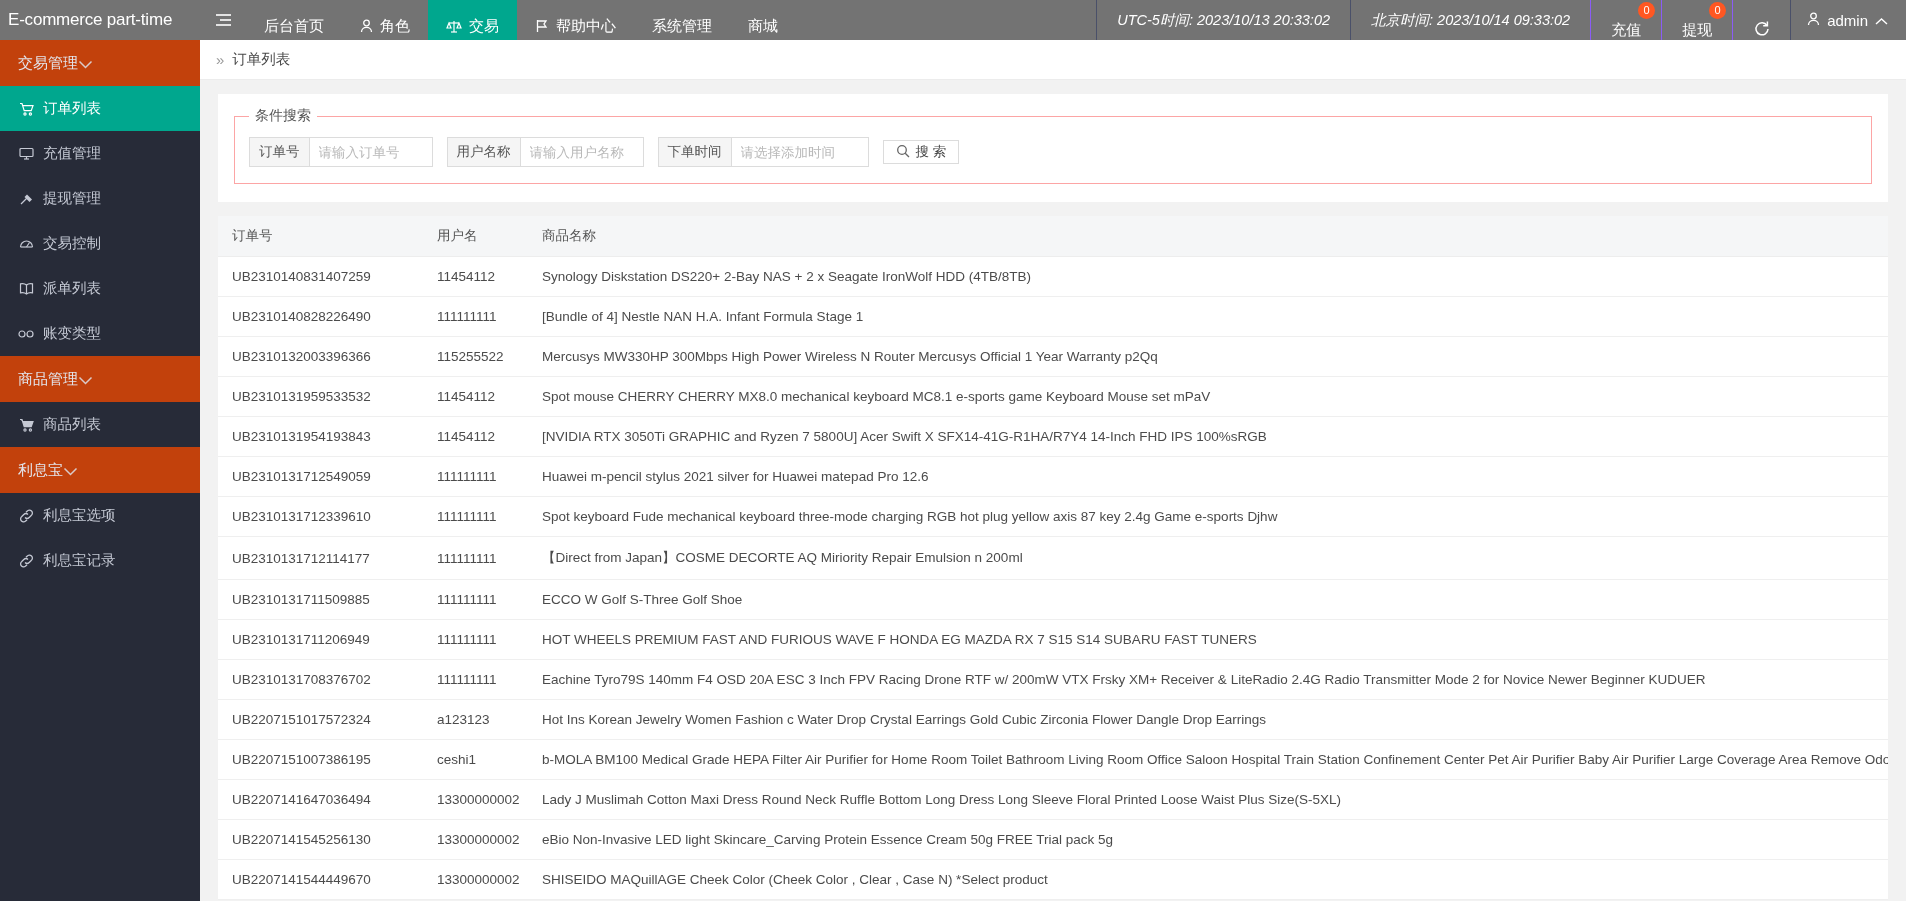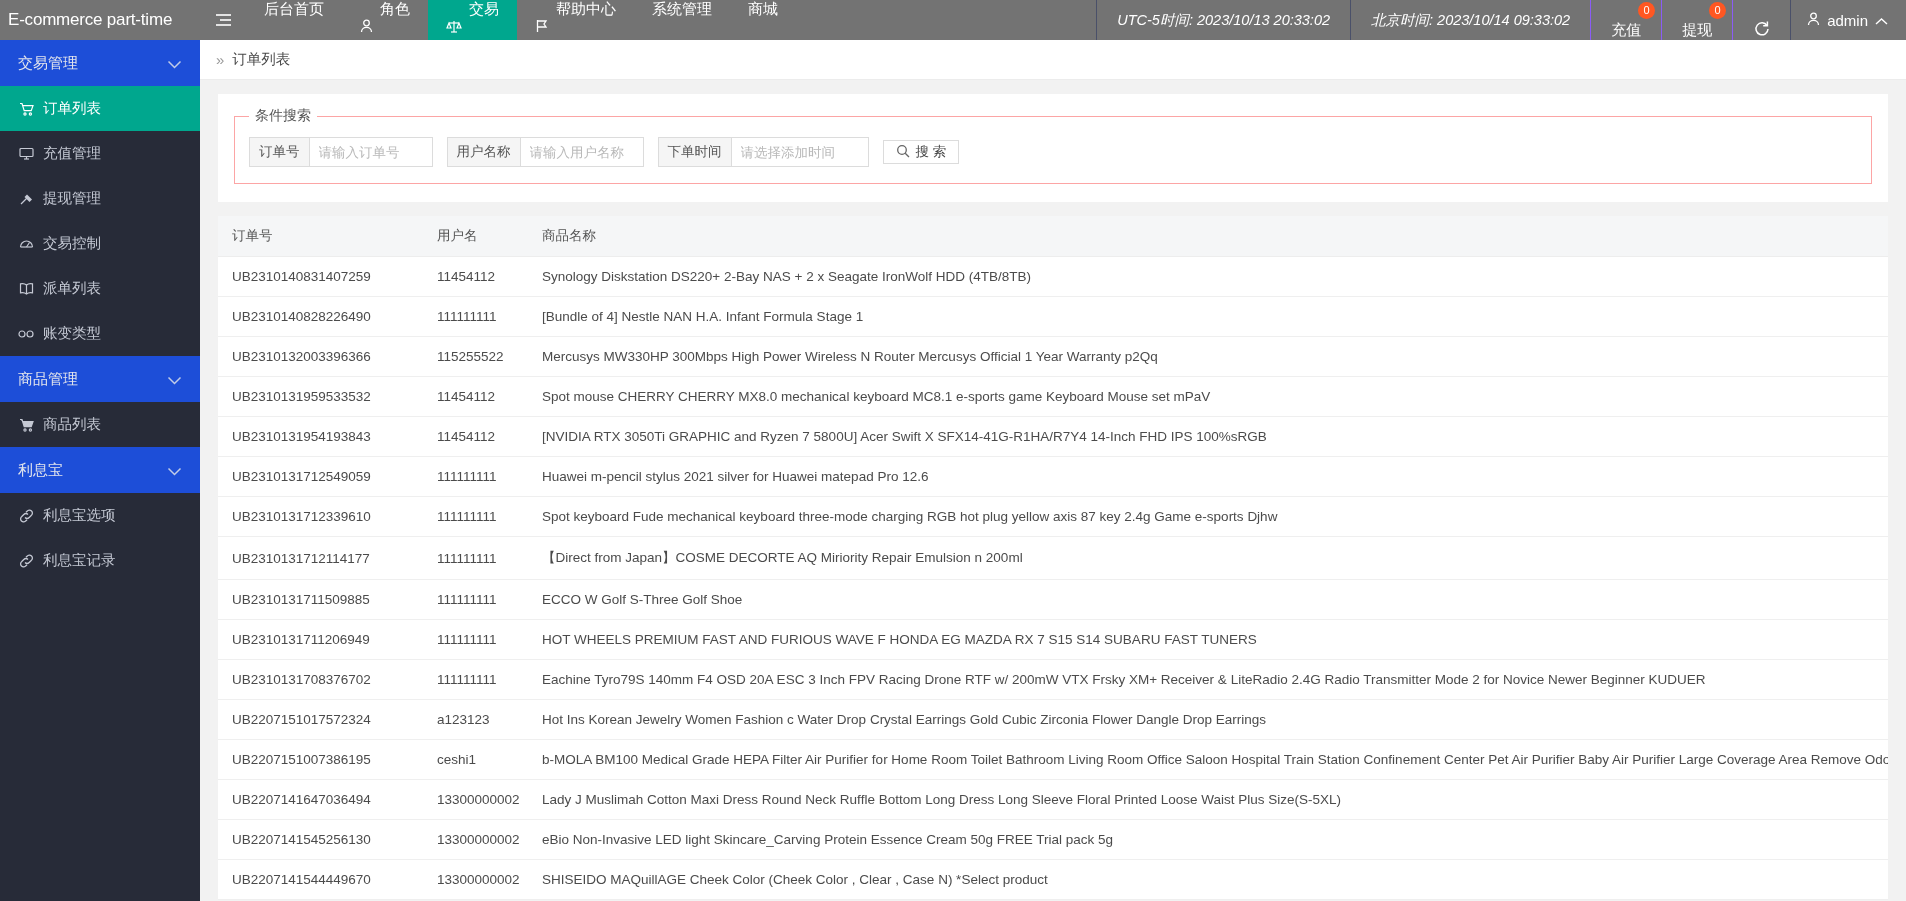--- a/index.html
+++ b/index.html
@@ -20,21 +20,21 @@
   .brand {
     width: 200px; display: flex; align-items: center; padding-left: 8px;
     font-size: 17px; color: #ffffff; letter-spacing: -0.2px;
   }
   .hamburger {
     width: 46px; display: flex; align-items: center; justify-content: center;
     cursor: pointer;
   }
   .hamburger svg { display: block; }
   .nav-item {
-    display: flex; gap: 7px;
+    display: flex; align-items: center; gap: 7px;
     padding: 0 18px; cursor: pointer; height: 52px;
     font-size: 15px;
   }
   .nav-item.active { background: #00a78e; }
   .nav-icon { display: flex; align-items: center; }
   .spacer { flex: 1 1 auto; }
   .time-box {
     display: flex; align-items: center; padding: 4px 20px; font-size: 14.5px;
     border-left: 1px solid #4a5069;
     font-style: italic;
@@ -54,22 +54,22 @@
     display: flex; align-items: center; gap: 7px; padding: 0 18px 0 16px;
     font-size: 15px; cursor: pointer; border-left: 1px solid #4a5069;
   }
 
   
   .sidebar {
     position: absolute; top: 40px; left: 0; width: 200px; height: 861px;
     background: #272b38; overflow: hidden;
   }
   .group-head {
-    height: 46px; display: flex; align-items: center; justify-content: space-between;
-    padding: 0 18px 0 18px; background: #1d4ed8; color: #e3e5ec; font-size: 15px;
+    height: 46px; display: flex; align-items: center; justify-content: flex-start;
+    padding: 0 18px 0 18px; background: #c2410c; color: #e3e5ec; font-size: 15px;
     cursor: pointer;
   }
   .group-head .chev { opacity: .85; }
   .menu-item {
     height: 45px; display: flex; align-items: center; gap: 9px;
     padding-left: 18px; color: #c5c9d4; font-size: 14.5px; cursor: pointer;
   }
   .menu-item .mi-icon { width: 16px; display: flex; align-items: center; justify-content: center; }
   .menu-item.active { background: #00a78e; color: #ffffff; }
 

